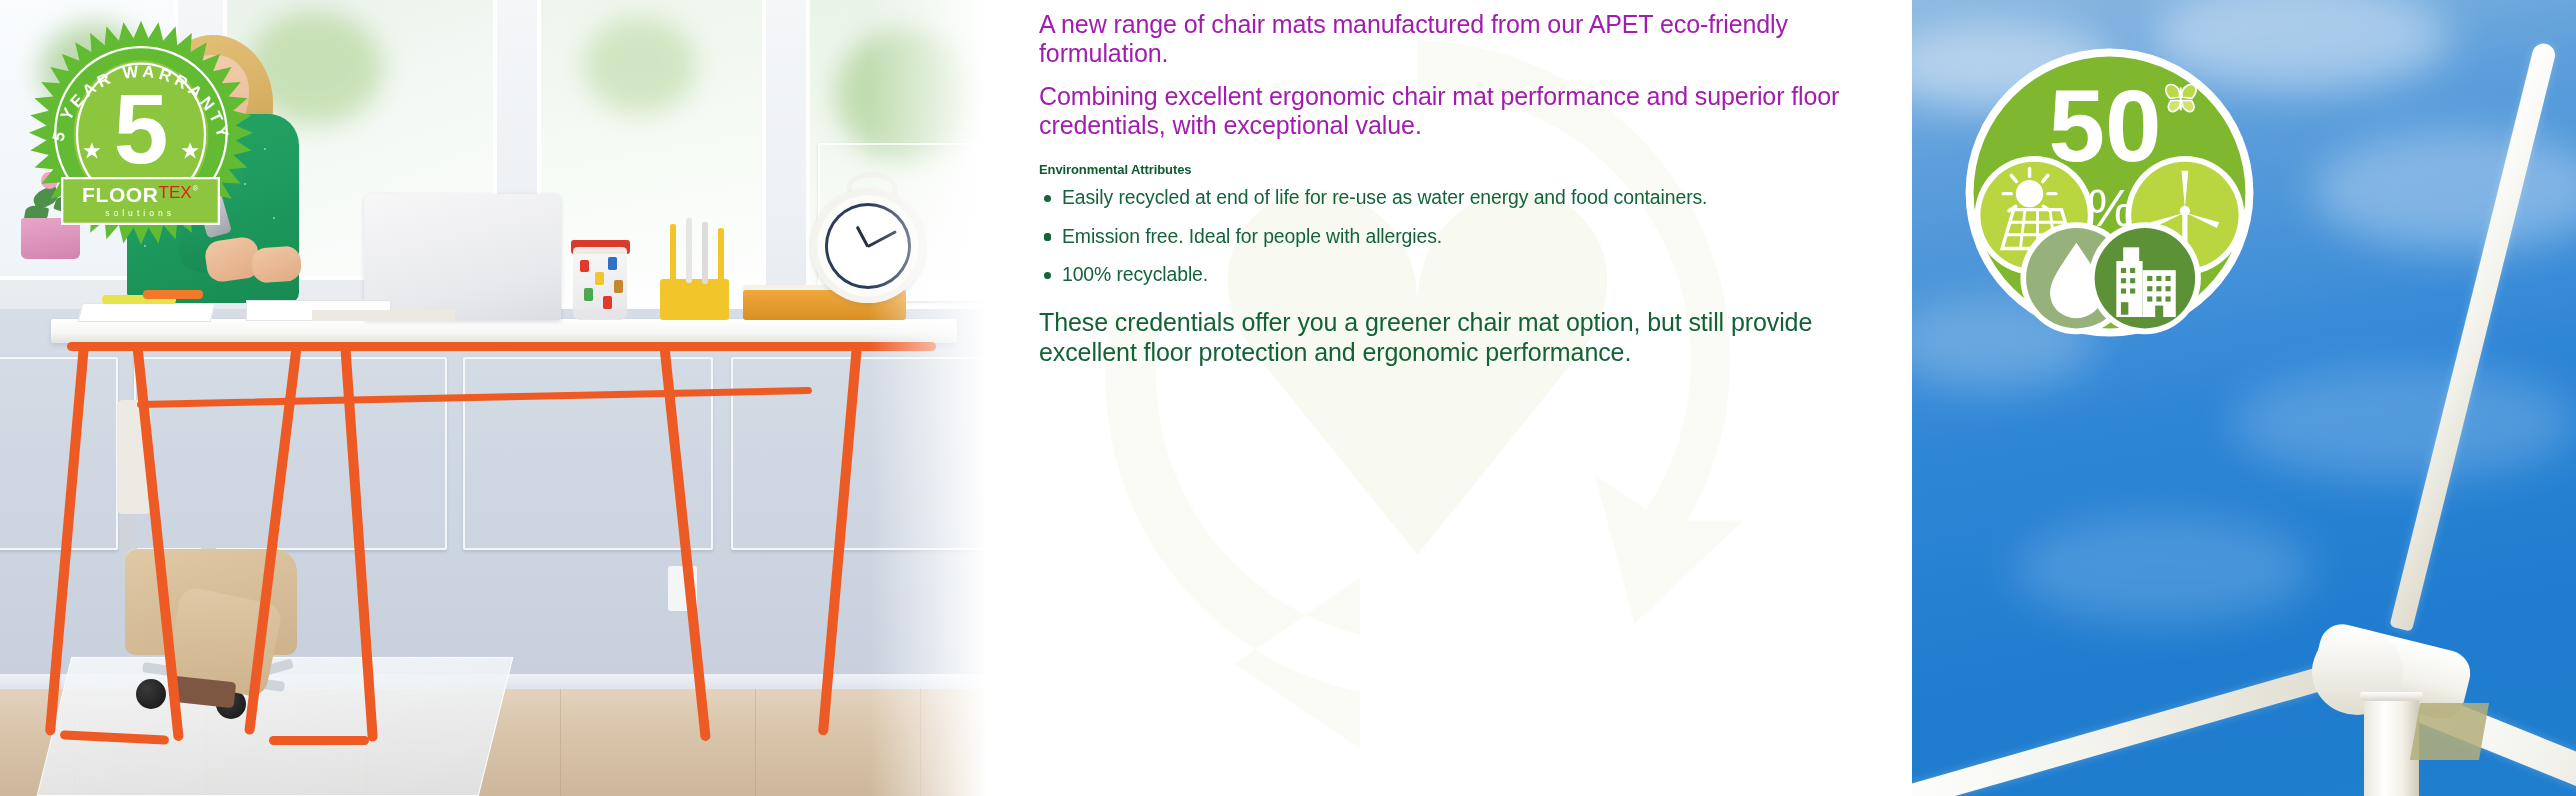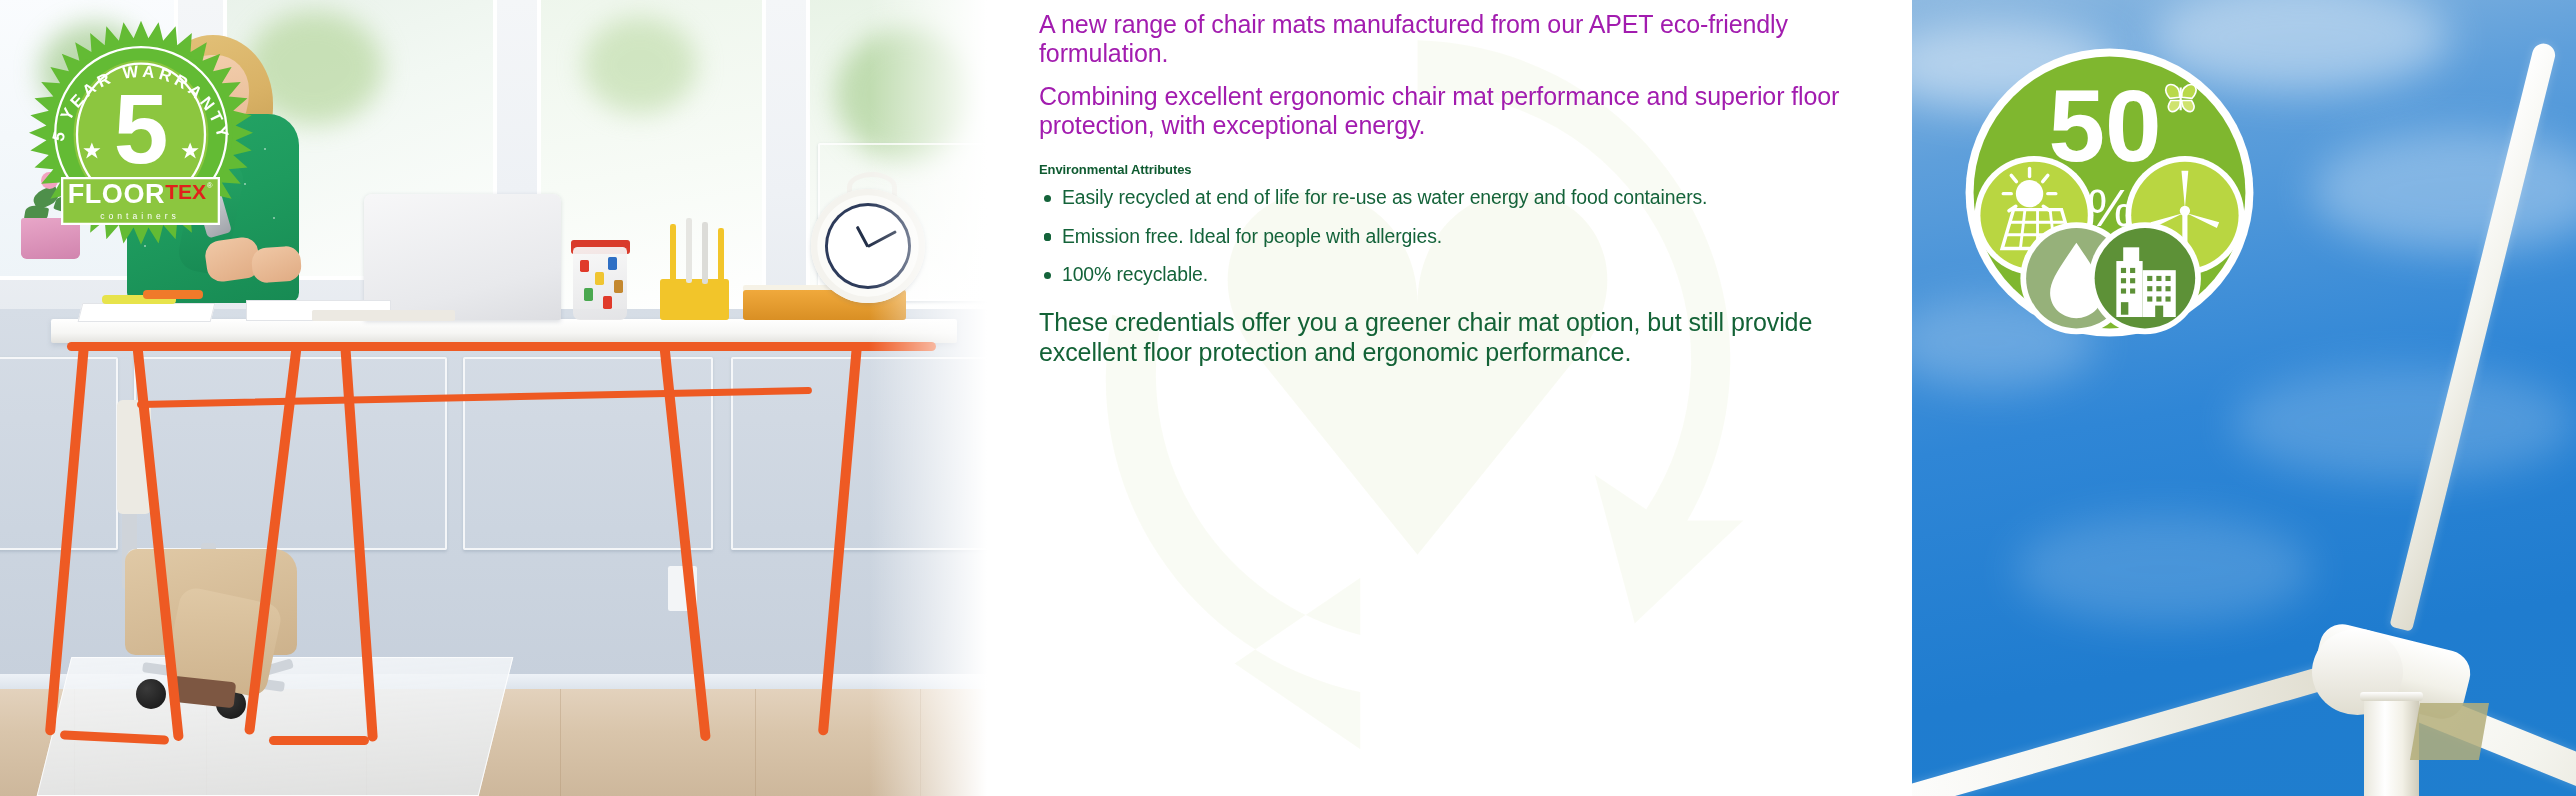--- a/index.html
+++ b/index.html
@@ -107,22 +107,22 @@
   .pl-fade{position:absolute;right:0;top:0;width:137px;height:100%;
     background:linear-gradient(90deg,rgba(255,255,255,0),#ffffff 86%);}
 
   
   .badge{position:absolute;left:20.6px;top:10.3px;width:240px;height:240px;}
   .badge svg{display:block;width:100%;height:100%;}
   .badge-logo{position:absolute;left:40px;top:167px;width:159px;height:48px;
     background:#8cc63f;display:flex;flex-direction:column;align-items:center;justify-content:center;
     box-shadow:inset 0 0 0 2.3px #ffffff;}
   .bl-top{display:flex;align-items:flex-start;line-height:1;}
-  .bl-floor{color:#ffffff;font-size:27px;font-weight:bold;letter-spacing:0.6px;}
-  .bl-tex{color:#e0211c;font-size:21px;font-weight:bold;letter-spacing:0px;}
+  .bl-floor{color:#ffffff;font-size:21px;font-weight:bold;letter-spacing:0.6px;}
+  .bl-tex{color:#e0211c;font-size:17px;font-weight:normal;letter-spacing:0px;}
   .bl-reg{color:#ffffff;font-size:7.4px;margin-left:1.1px;margin-top:0.6px;}
   .bl-sol{color:#ffffff;font-size:8.6px;letter-spacing:4px;margin-top:2.9px;}
 
   
   .panel{position:absolute;left:1006px;top:0;width:906px;height:797px;background:#ffffff;overflow:hidden;}
   .watermark{position:absolute;left:57px;top:5.7px;width:709px;height:789px;
     opacity:.5;pointer-events:none;}
   .watermark svg{width:100%;height:100%;display:block;}
   .panel-inner{position:absolute;left:33px;top:10.3px;right:23px;}
 
@@ -298,40 +298,40 @@
         <polygon points="296,232 300,242 311,242 302,249 306,260 296,253 286,260 290,249 281,242 292,242" fill="#ffffff"></polygon>
         <circle cx="104" cy="300" r="7" fill="#ffffff"></circle>
         <circle cx="316" cy="300" r="7" fill="#ffffff"></circle>
       </svg>
       <div class="badge-logo">
         <div class="bl-top">
           <span class="bl-floor">FLOOR</span>
             <span class="bl-tex">TEX</span>
             <span class="bl-reg">®</span>
         </div>
-        <div class="bl-sol">containers</div>
+        <div class="bl-sol">solutions</div>
       </div>
     </div>
   </div>
 
   <div class="panel">
     <div class="watermark">
       <svg viewBox="0 0 1240 1380" xmlns="http://www.w3.org/2000/svg">
         <path d="M620 520 C620 380 500 300 400 330 C290 362 250 490 330 600 L620 960 L910 600
                  C990 490 950 362 840 330 C740 300 620 380 620 520 Z" fill="#f3f6e6"></path>
         <path d="M620 150 A470 470 0 0 1 1020 880 L930 820 L1000 1080 L1190 900 L1092 900
                  A560 560 0 0 0 620 60 Z" fill="#f5f8ea"></path>
         <path d="M170 560 A470 470 0 0 0 520 1100 L520 1000 L300 1150 L520 1300 L520 1200
                  A560 560 0 0 1 86 540 Z" fill="#f5f8ea"></path>
       </svg>
     </div>
 
     <div class="panel-inner">
       <p class="lead">A new range of chair mats manufactured from our APET eco-friendly formulation.</p>
-      <p class="lead second">Combining excellent ergonomic chair mat performance and superior floor protection, with exceptional energy.</p>
+      <p class="lead second">Combining excellent ergonomic chair mat performance and superior floor credentials, with exceptional value.</p>
 
       <h2 class="sec-title">Environmental Attributes</h2>
 
       <ul class="bullets">
         <li>
           <span class="dot"></span>
           <span>Easily recycled at end of life for re-use as water energy and food containers.</span>
         </li>
         <li>
           <span class="dot"></span>

